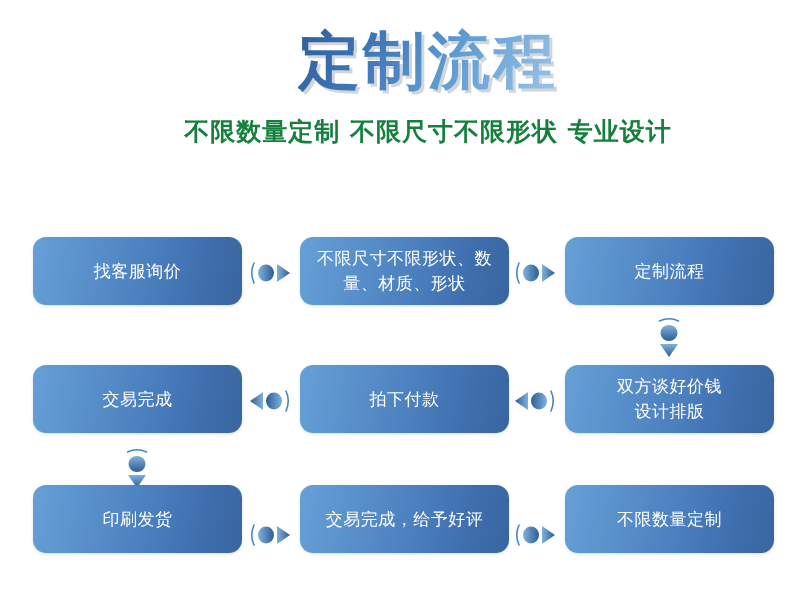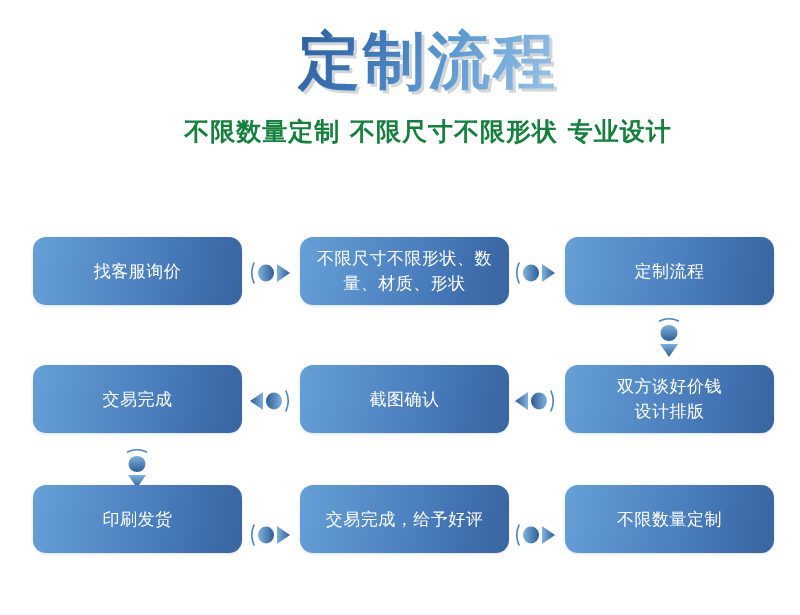--- a/index.html
+++ b/index.html
@@ -208,21 +208,21 @@
             <stop offset="100%" stop-color="#2f5d96"></stop>
         </linearGradient>
       </defs>
       <path d="M16 4 L3 13 L16 22 Z" fill="url(#gl1)"></path>
       <ellipse cx="27" cy="13" rx="8" ry="8.5" fill="url(#gl1)"></ellipse>
       <path d="M39 3 Q43.5 13 39 23" stroke="#4c84bd" stroke-width="1.6" fill="none" stroke-linecap="round"></path>
     </svg>
   </div>
 
   <div class="node col2 row2">
-    <span class="node-label">截图确认</span>
+    <span class="node-label">拍下付款</span>
   </div>
 
   <div class="hconn" style="left:512px; top:170px;">
     <svg width="46" height="26" viewBox="0 0 46 26">
       <defs>
         <linearGradient id="gl2" x1="1" y1="0" x2="0" y2="0">
           <stop offset="0%" stop-color="#7fb1dd"></stop>
             <stop offset="100%" stop-color="#2f5d96"></stop>
         </linearGradient>
       </defs>

